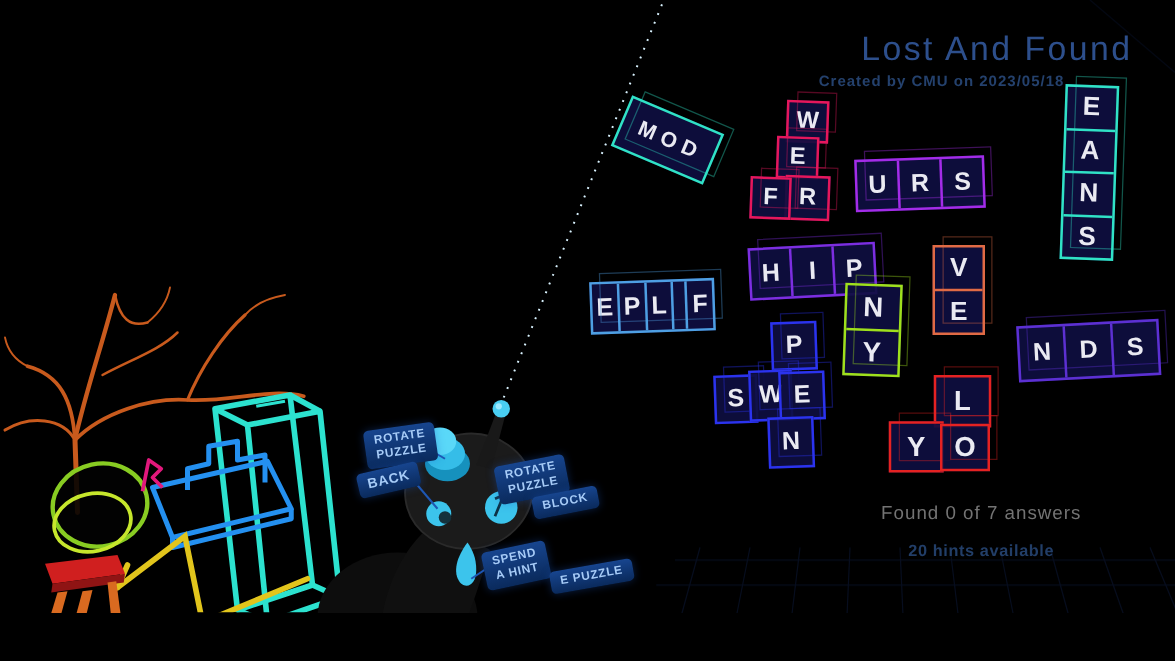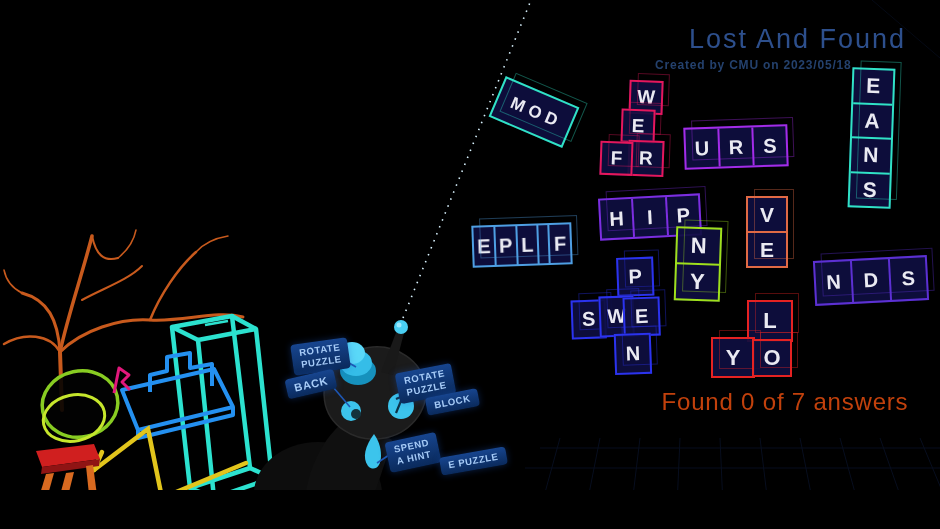--- a/index.html
+++ b/index.html
@@ -23,22 +23,22 @@
   .brow .seg{border-left:2px solid var(--bc);}
   .brow .seg:first-child{border-left:none;}
   .bcol .seg{border-top:2px solid var(--bc);}
   .bcol .seg:first-child{border-top:none;}
   .segfill{flex:none;border-left:2px solid var(--bc);}
   
   .title{position:absolute;left:655px;top:24px;width:285px;text-align:center;z-index:4;
          color:#2d4f8c;font-size:27px;letter-spacing:2px;font-weight:500;}
   .subtitle{position:absolute;left:655px;top:58px;width:285px;z-index:4;
          color:#24416d;font-size:12px;letter-spacing:.8px;font-weight:600;}
-  .found{position:absolute;left:640px;top:388px;width:290px;text-align:center;z-index:4;
-         color:#c2410c;font-size:24px;letter-spacing:.8px;font-weight:500;}
+  .found{position:absolute;left:640px;top:402px;width:290px;text-align:center;z-index:4;
+         color:#737373;font-size:15px;letter-spacing:.8px;font-weight:500;}
   .hints{position:absolute;left:640px;top:433px;width:290px;text-align:center;z-index:4;
          color:#223e68;font-size:13px;letter-spacing:.5px;font-weight:600;}
   
   .chip{position:absolute;z-index:5;background:linear-gradient(180deg,#17458f,#0a2a5c);
         color:#a6cbf7;font-size:9.5px;font-weight:700;letter-spacing:.6px;line-height:1.3;
         padding:3px 8px;border-radius:4px;text-align:center;text-transform:uppercase;
         box-shadow:0 0 7px rgba(30,90,200,.35);white-space:nowrap;}
 </style>
 </head>
 <body>
@@ -144,20 +144,21 @@
           <path d="M333,387 L350,407"></path>
         <path d="M404,390 L402,401"></path>
           <path d="M398,449 L377,463"></path>
       </g>
     </g>
   </svg>
 
   <div class="title">Lost And Found</div>
   <div class="subtitle">Created by CMU on 2023/05/18</div>
   <div class="found">Found 0 of 7 answers</div>
+  <div class="hints">20 hints available</div>
 
   <div class="bcell" style="--bc:#30e2c6;left:494px;top:90px;width:76px;height:40px;transform:rotate(23deg);font-size:17px;gap:5px;">
     <span>M</span>
     <span>O</span>
     <span>D</span>
   </div>
 
   <div class="block" style="--bc:#e5175c;left:596px;top:76px;width:78px;height:104px;transform:rotate(2deg);">
     <div class="bcell" style="left:32px;top:4px;width:30px;height:30px;font-size:19px;">W</div>
     <div class="bcell" style="left:25px;top:33px;width:30px;height:30px;font-size:19px;">E</div>

